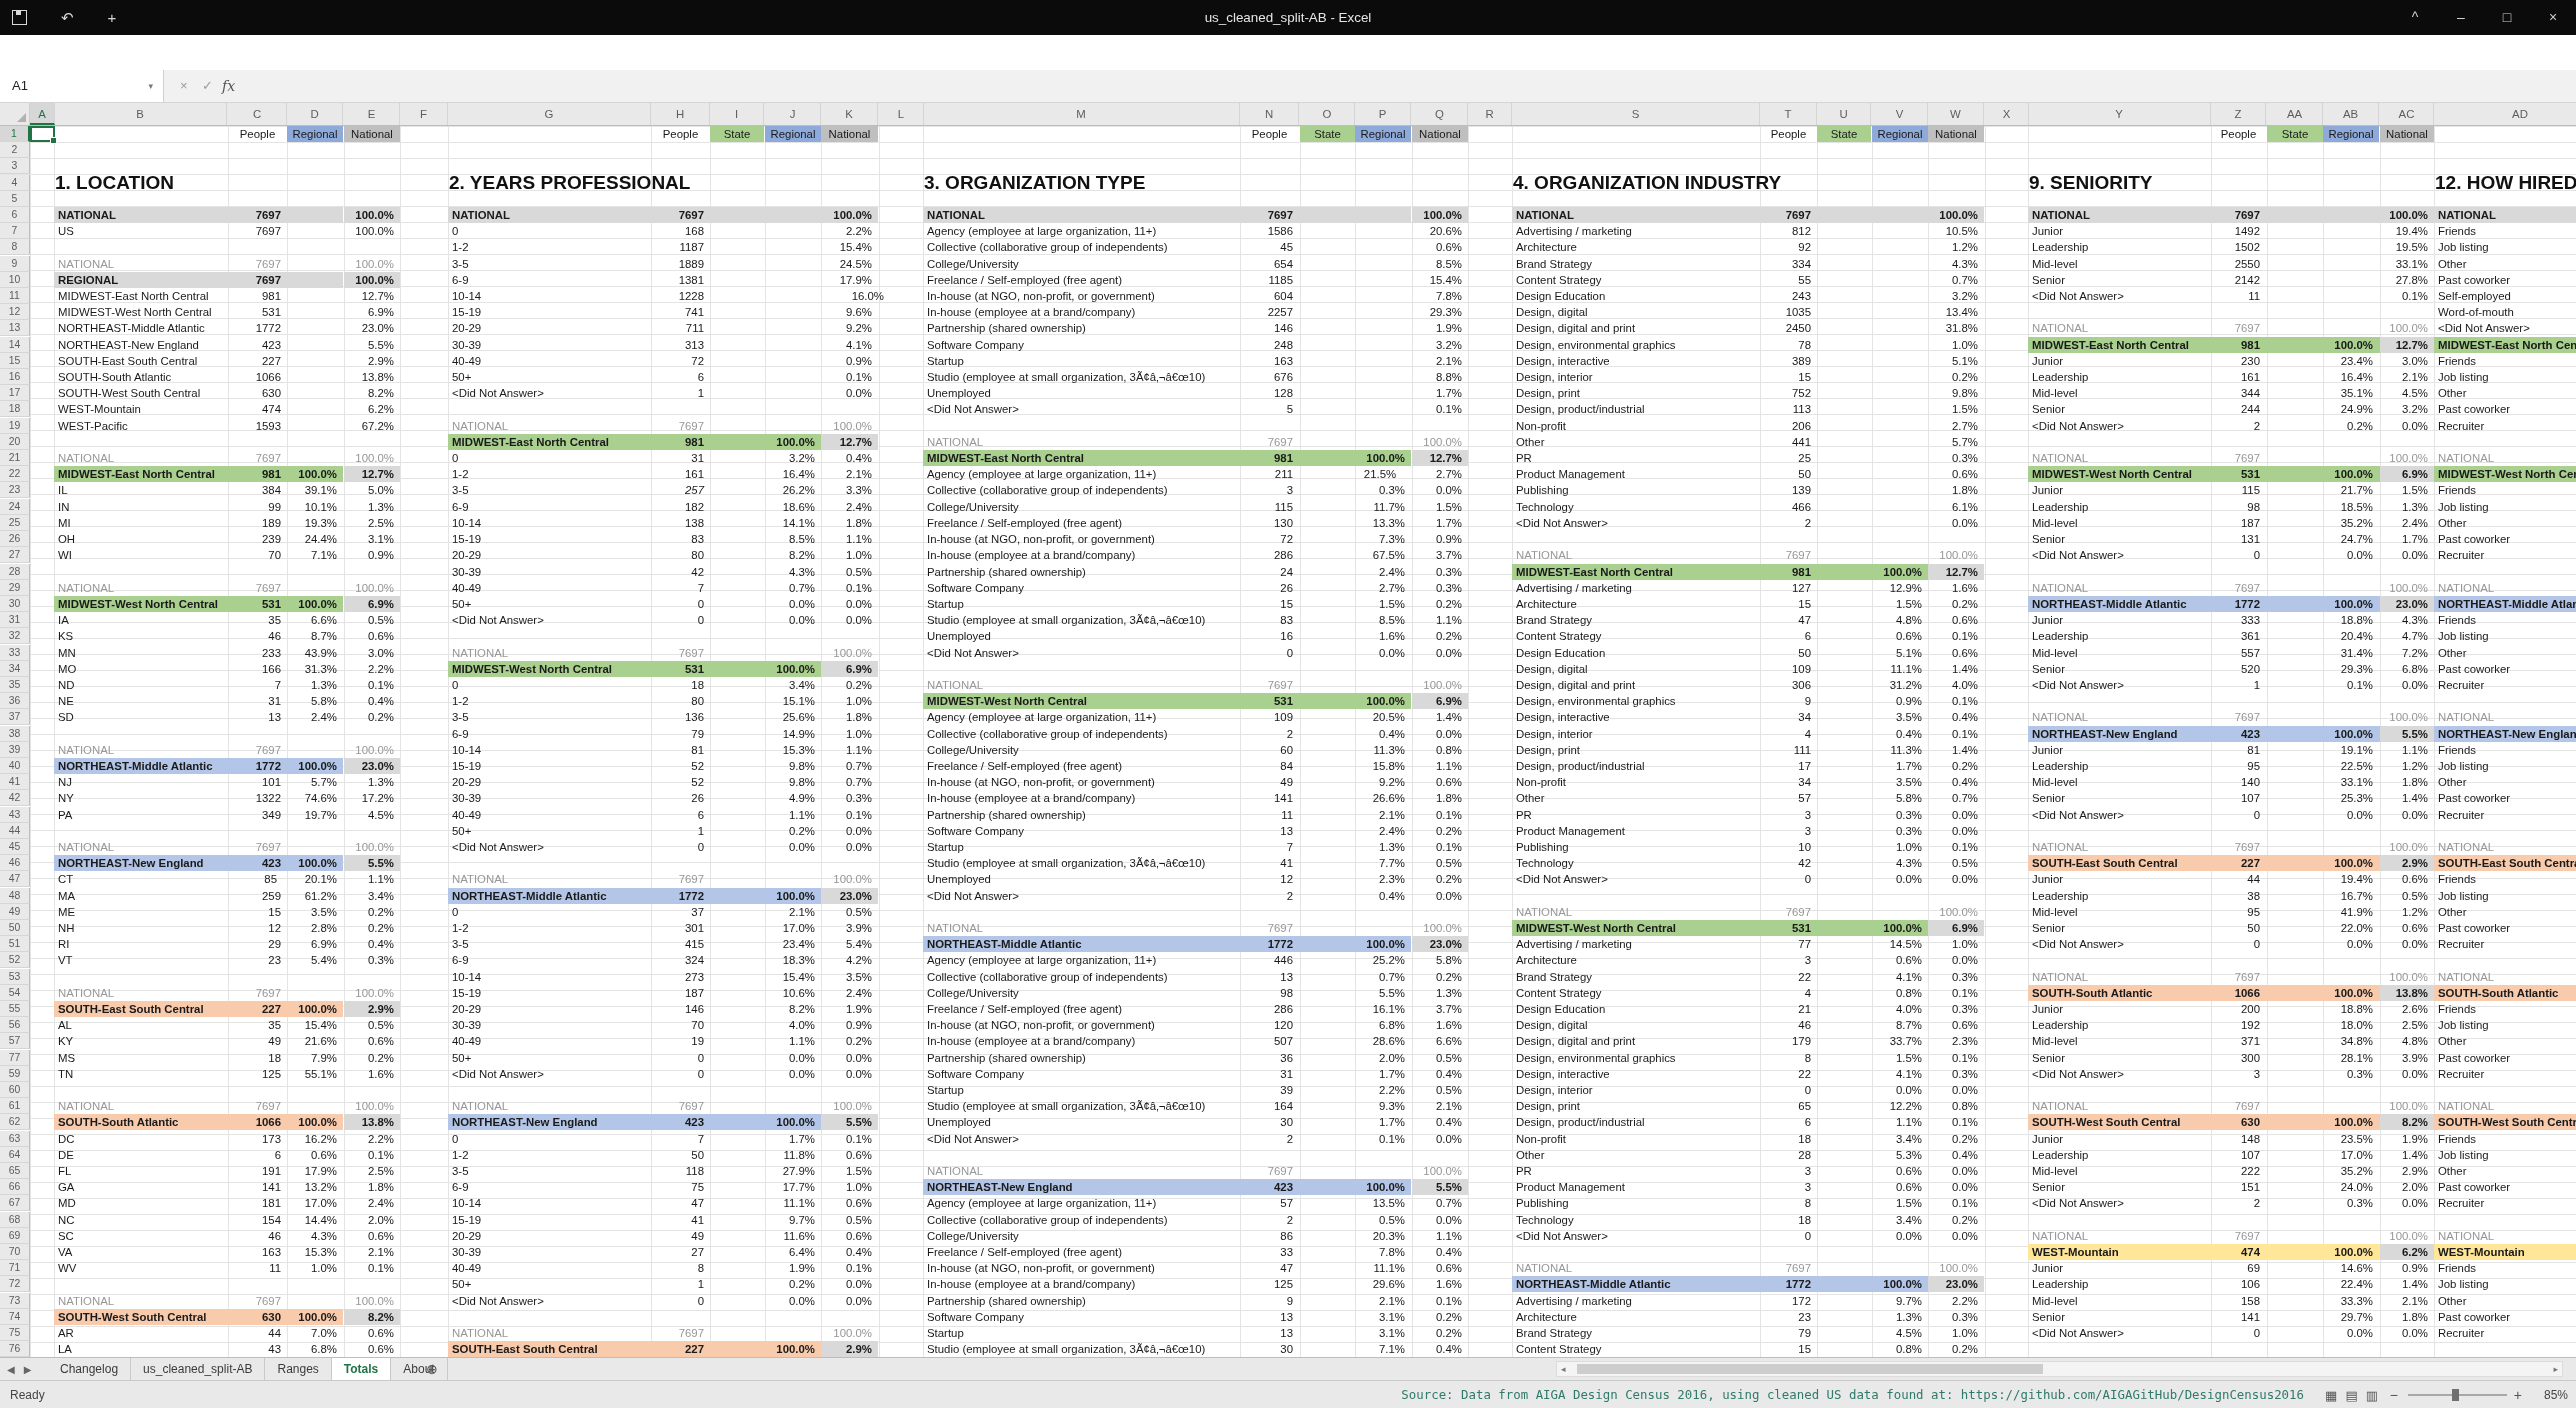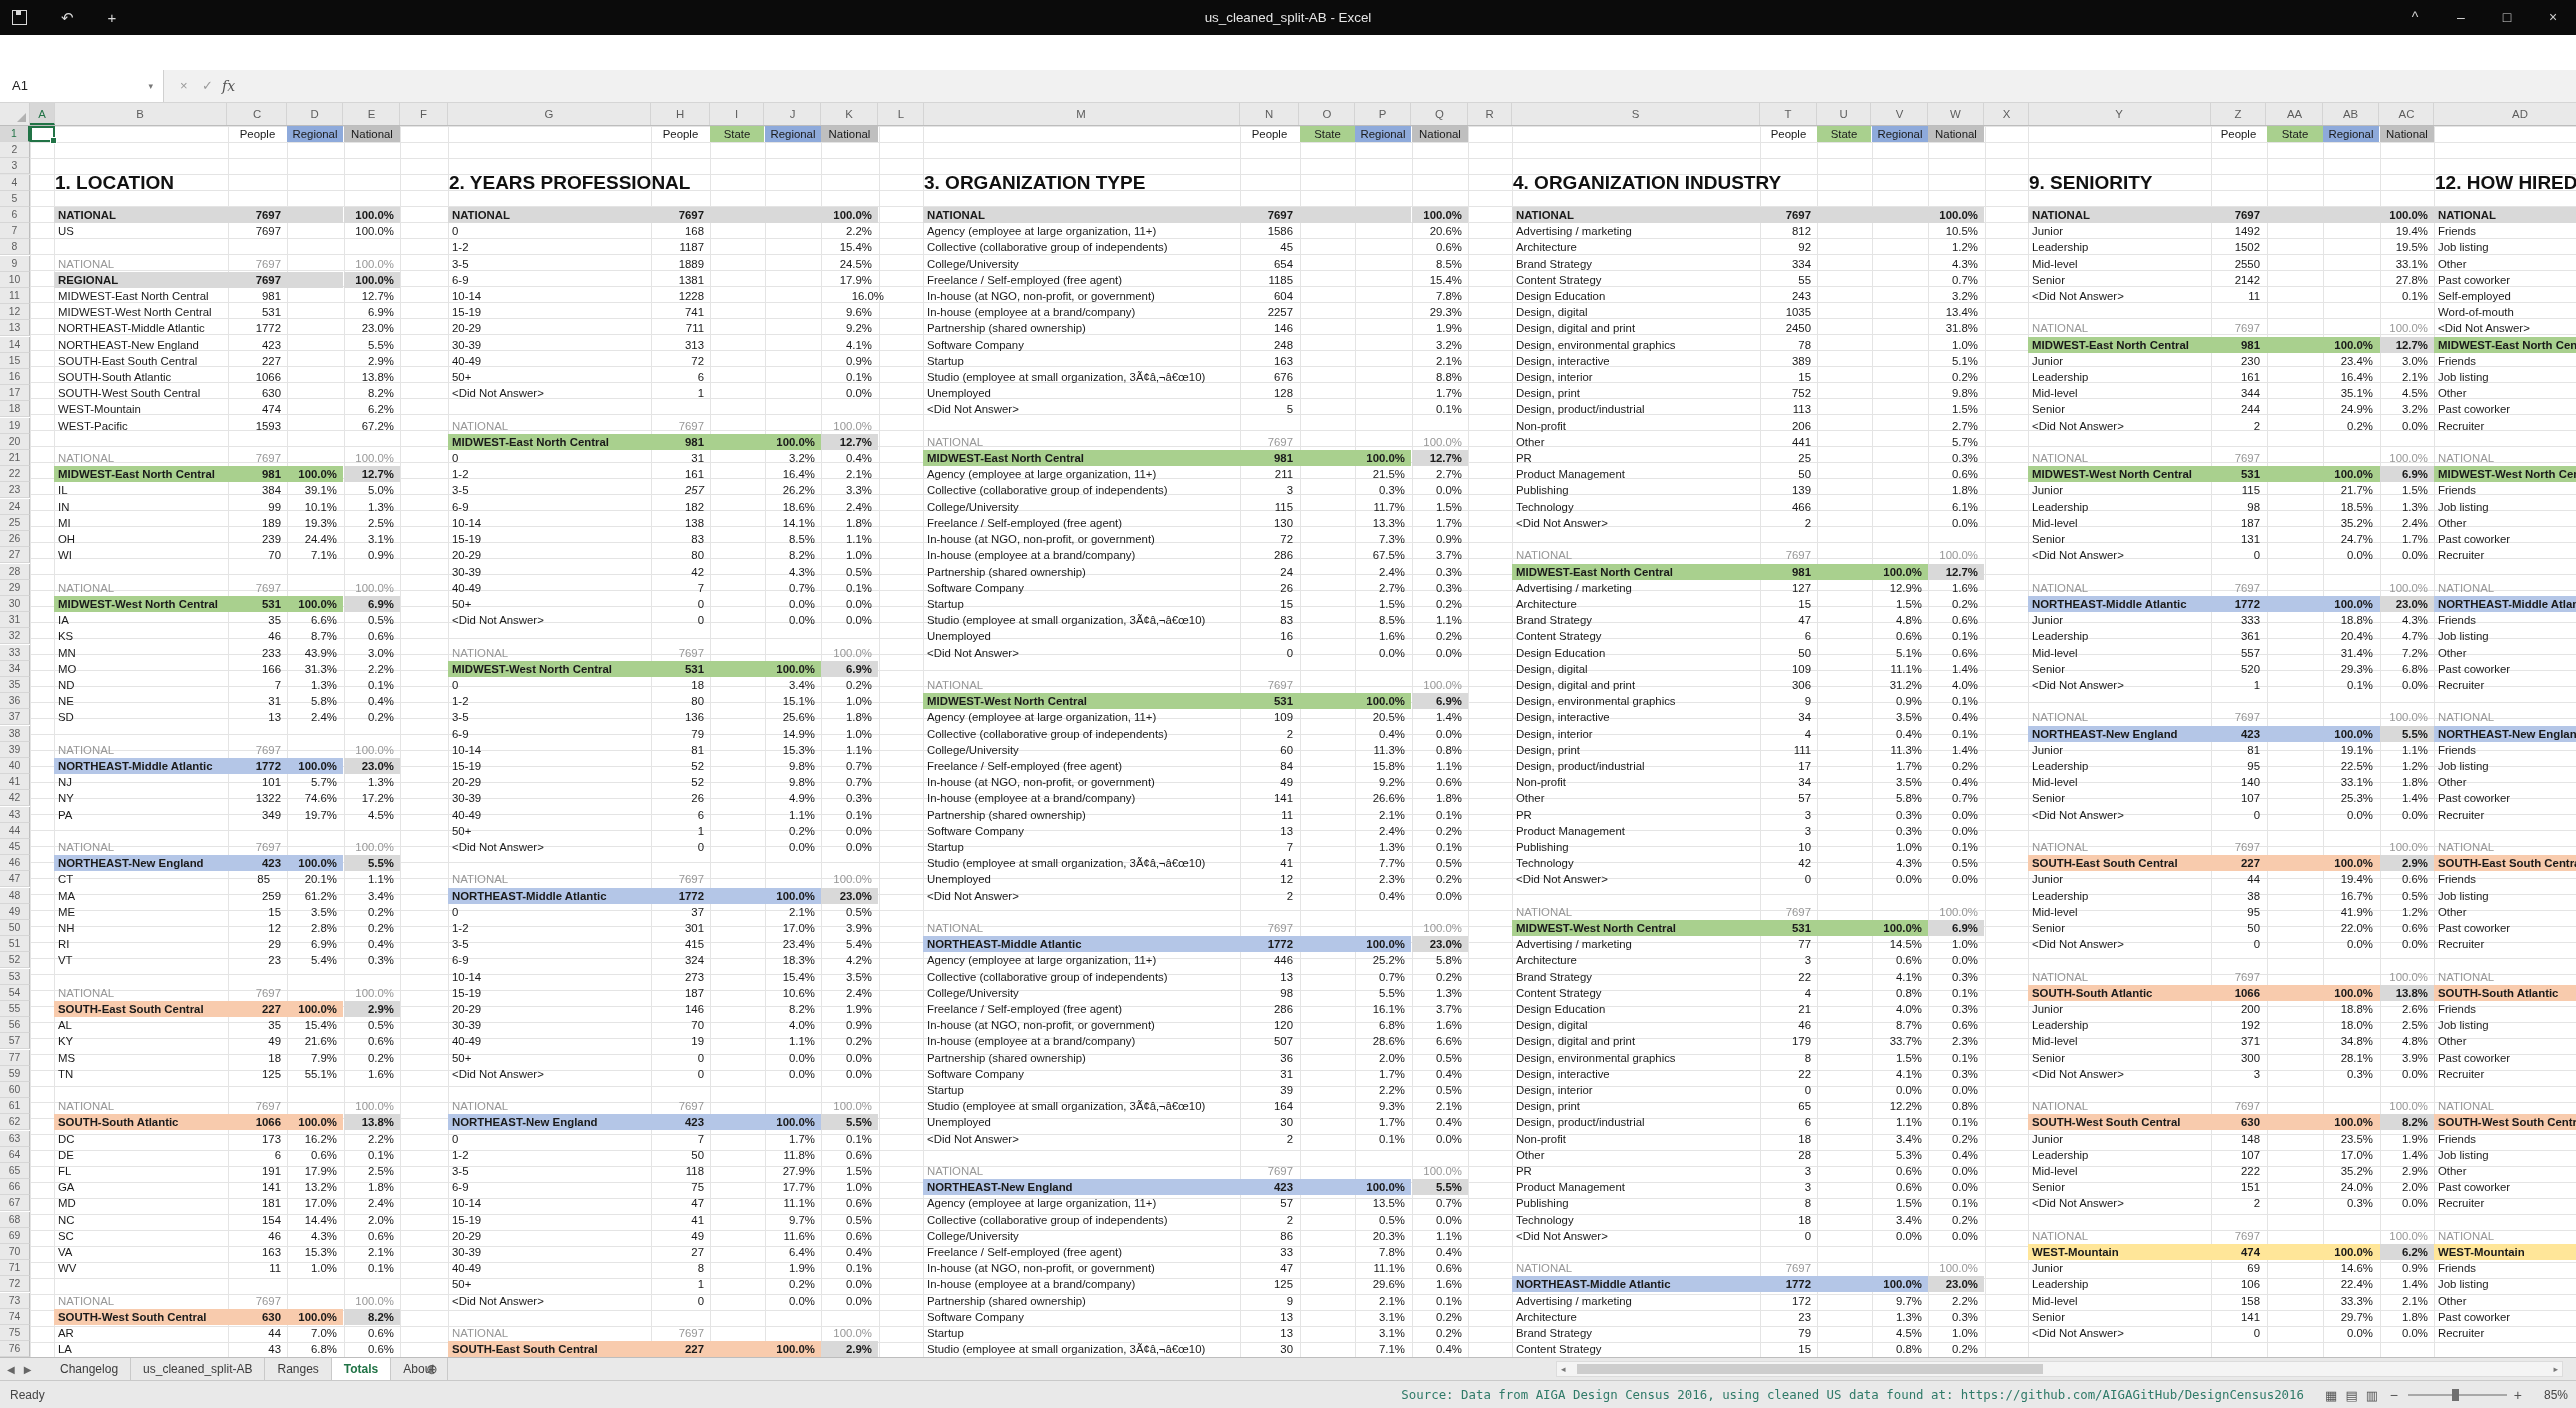--- a/index.html
+++ b/index.html
@@ -396,21 +396,21 @@
       <div class="cell lab dim" style="left: 54px; top: 713px; width: 173px;">NATIONAL</div>
       <div class="cell num dim" style="left: 228px; top: 713px; width: 59px;">7697</div>
       <div class="cell num dim" style="left: 344px; top: 713px; width: 56px;">100.0%</div>
       <div class="fillrect" style="left: 54px; top: 729px; width: 289px; background: rgb(180, 198, 231);"></div>
       <div class="fillrect" style="left: 344px; top: 729px; width: 56px; background: rgb(217, 217, 217);"></div>
       <div class="cell lab bold" style="left: 54px; top: 729px; width: 173px;">NORTHEAST-New England</div>
       <div class="cell num bold" style="left: 228px; top: 729px; width: 59px;">423</div>
       <div class="cell num bold" style="left: 287px; top: 729px; width: 56px;">100.0%</div>
       <div class="cell num bold" style="left: 344px; top: 729px; width: 56px;">5.5%</div>
       <div class="cell lab" style="left: 54px; top: 745px; width: 173px;">CT</div>
-      <div class="cell num" style="left: 217px; top: 745px; width: 59px;">85</div>
+      <div class="cell num" style="left: 224px; top: 745px; width: 59px;">85</div>
       <div class="cell num" style="left: 287px; top: 745px; width: 56px;">20.1%</div>
       <div class="cell num" style="left: 344px; top: 745px; width: 56px;">1.1%</div>
       <div class="cell lab" style="left: 54px; top: 762px; width: 173px;">MA</div>
       <div class="cell num" style="left: 228px; top: 762px; width: 59px;">259</div>
       <div class="cell num" style="left: 287px; top: 762px; width: 56px;">61.2%</div>
       <div class="cell num" style="left: 344px; top: 762px; width: 56px;">3.4%</div>
       <div class="cell lab" style="left: 54px; top: 778px; width: 173px;">ME</div>
       <div class="cell num" style="left: 228px; top: 778px; width: 59px;">15</div>
       <div class="cell num" style="left: 287px; top: 778px; width: 56px;">3.5%</div>
       <div class="cell num" style="left: 344px; top: 778px; width: 56px;">0.2%</div>
@@ -827,21 +827,21 @@
       <div class="cell num dim" style="left: 1240px; top: 308px; width: 59px;">7697</div>
       <div class="cell num dim" style="left: 1412px; top: 308px; width: 56px;">100.0%</div>
       <div class="fillrect" style="left: 923px; top: 324px; width: 488px; background: rgb(169, 208, 142);"></div>
       <div class="fillrect" style="left: 1412px; top: 324px; width: 56px; background: rgb(217, 217, 217);"></div>
       <div class="cell lab bold" style="left: 923px; top: 324px; width: 317px;">MIDWEST-East North Central</div>
       <div class="cell num bold" style="left: 1240px; top: 324px; width: 59px;">981</div>
       <div class="cell num bold" style="left: 1355px; top: 324px; width: 56px;">100.0%</div>
       <div class="cell num bold" style="left: 1412px; top: 324px; width: 56px;">12.7%</div>
       <div class="cell lab" style="left: 923px; top: 340px; width: 317px;">Agency (employee at large organization, 11+)</div>
       <div class="cell num" style="left: 1240px; top: 340px; width: 59px;">211</div>
-      <div class="cell num" style="left: 1355px; top: 340px; width: 56px;">21.5%</div>
+      <div class="cell num" style="left: 1355px; top: 340px; width: 56px; text-align: center;">21.5%</div>
       <div class="cell num" style="left: 1412px; top: 340px; width: 56px;">2.7%</div>
       <div class="cell lab" style="left: 923px; top: 356px; width: 317px;">Collective (collaborative group of independents)</div>
       <div class="cell num" style="left: 1240px; top: 356px; width: 59px;">3</div>
       <div class="cell num" style="left: 1355px; top: 356px; width: 56px;">0.3%</div>
       <div class="cell num" style="left: 1412px; top: 356px; width: 56px;">0.0%</div>
       <div class="cell lab" style="left: 923px; top: 373px; width: 317px;">College/University</div>
       <div class="cell num" style="left: 1240px; top: 373px; width: 59px;">115</div>
       <div class="cell num" style="left: 1355px; top: 373px; width: 56px;">11.7%</div>
       <div class="cell num" style="left: 1412px; top: 373px; width: 56px;">1.5%</div>
       <div class="cell lab" style="left: 923px; top: 389px; width: 317px;">Freelance / Self-employed (free agent)</div>

